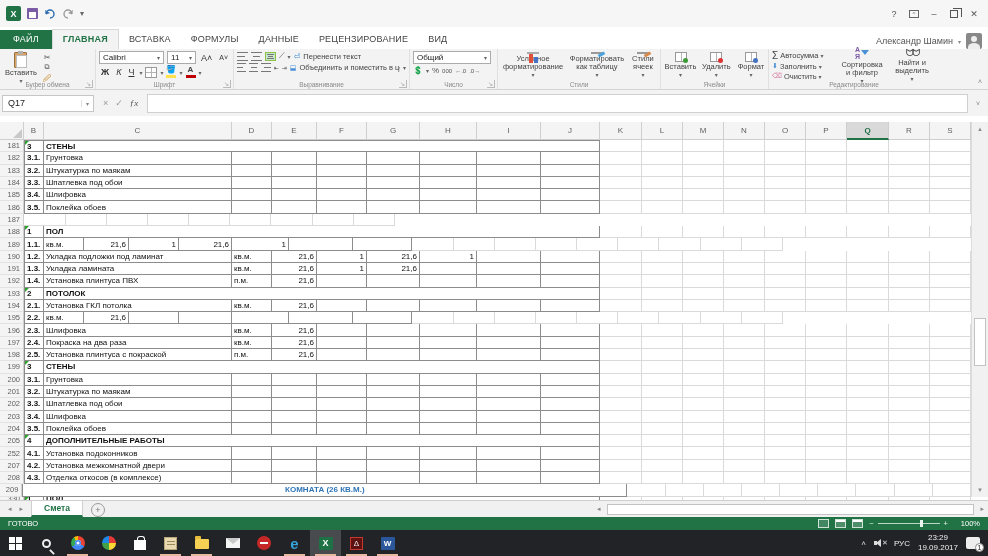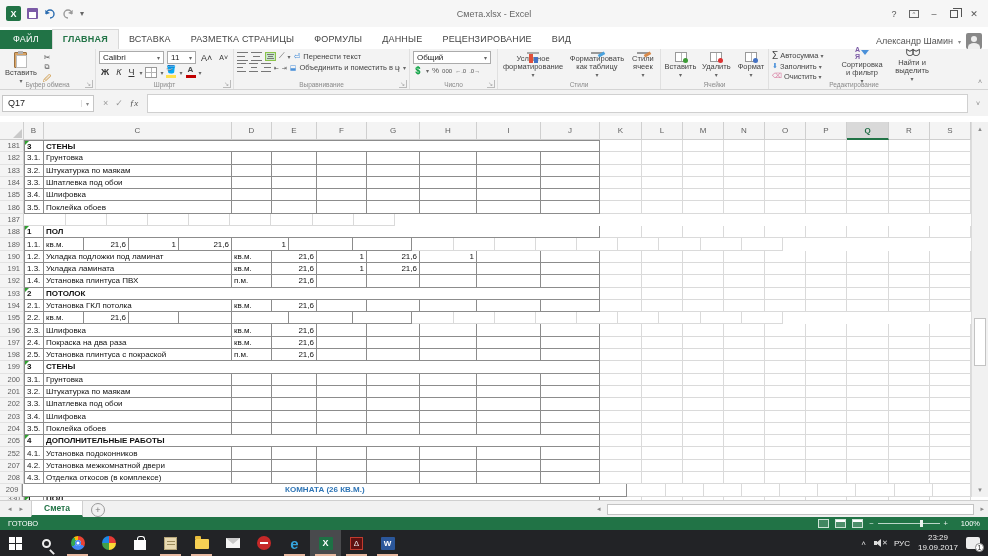--- a/index.html
+++ b/index.html
@@ -99,21 +99,21 @@
   .chdr { height:18px; background:#f4f4f4; border-right:1px solid #cfcfcf; border-bottom:1px solid #cfcfcf;
     font-size:8px; color:#5f5f5f; display:flex; align-items:center; justify-content:center; }
   .chdr.sel { background:#d9d9d9; color:#1d6b43; font-weight:bold; border-bottom:2px solid #217346; }
   .gridrows { position:absolute; left:0; top:24px; width:971px; overflow:hidden; }
   .grow { display:flex; height:12.3px; }
   .grow.partial { height:4px; overflow:hidden; }
   .rowhdr { width:24px; background:#f4f4f4; border-right:1px solid #cfcfcf; border-bottom:1px solid #e2e2e2;
     font-size:7.5px; color:#5f5f5f; display:flex; align-items:center; justify-content:flex-end; padding-right:3px; }
   .cell { font-size:8px; color:#111; border-right:1px solid #8c8c8c; border-bottom:1px solid #8c8c8c;
     display:flex; align-items:center; padding:0 2px; white-space:nowrap; overflow:hidden; position:relative; background:#fff;}
-  .cell.bL { border-left:1px solid #8c8c8c; }
+  .cell.bL { border-left:1px solid #8c8c8c;font-weight:bold; }
   .cell.num { justify-content:flex-end; }
   .cell.bold { font-weight:bold; }
   .cell.room { justify-content:center; color:#2e75b6; font-weight:bold; }
   .gcell { border-right:1px solid #dadada; border-bottom:1px solid #dadada; background:#fff;}
   .gmark::before { content:""; position:absolute; left:0; top:0;
     border-top:4px solid #2fa12f; border-right:4px solid transparent; }
   .topline { border-top:1px solid #8c8c8c; }
   .vscroll { position:absolute; left:971px; top:6px; width:17px; height:375px; background:#f1f1f1; border-left:1px solid #dcdcdc;}
   .vs-arr { height:14px; display:flex; align-items:center; justify-content:center; color:#8a8a8a; font-size:6px;}
   .vs-thumb { position:absolute; left:2px; width:12px; top:196px; height:48px; background:#fff; border:1px solid #c3c3c3; }
@@ -200,40 +200,38 @@
       <svg width="12" height="11" viewBox="0 0 12 11">
           <path d="M2 6 A4 4 0 1 1 6 10" fill="none" stroke="#2b6cb0" stroke-width="1.4"></path>
           <path d="M1 2 L2 6.5 6 5 Z" fill="#2b6cb0"></path>
         </svg>
       <svg width="12" height="11" viewBox="0 0 12 11">
           <path d="M10 6 A4 4 0 1 0 6 10" fill="none" stroke="#9a9a9a" stroke-width="1.4"></path>
           <path d="M11 2 L10 6.5 6 5 Z" fill="#9a9a9a"></path>
         </svg>
       <span class="qat-dd">▾</span>
     </div>
-    <div class="tb-title">Смета.xlsx - Excel</div>
     <div class="winbtns">
       <div class="winbtn">?</div>
       <div class="winbtn">
           <span class="ribbon-disp">^</span>
         </div>
       <div class="winbtn">–</div>
       <div class="winbtn">
           <span class="restore-g"></span>
         </div>
       <div class="winbtn">✕</div>
     </div>
   </div>
 
   <div class="tabstrip abs">
     <div style="display:flex; align-items:flex-end;">
         <div class="rtab file">ФАЙЛ</div>
         <div class="rtab active">ГЛАВНАЯ</div>
         <div class="rtab">ВСТАВКА</div>
-        <div class="rtab">РАЗМЕТКА СТРАНИЦЫ</div>
         <div class="rtab">ФОРМУЛЫ</div>
         <div class="rtab">ДАННЫЕ</div>
         <div class="rtab">РЕЦЕНЗИРОВАНИЕ</div>
         <div class="rtab">ВИД</div>
       </div>
     <div class="tab-user">
       <span>Александр Шамин</span>
       <span style="font-size:6px;color:#888;">▾</span>
       <div class="avatar"></div>
     </div>

